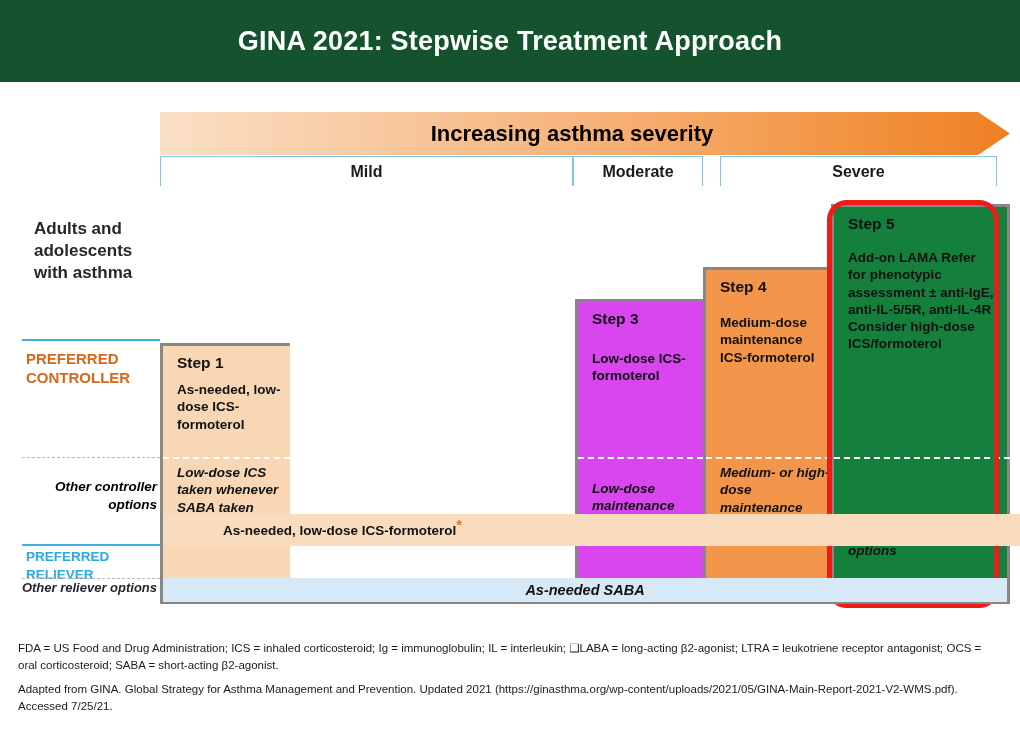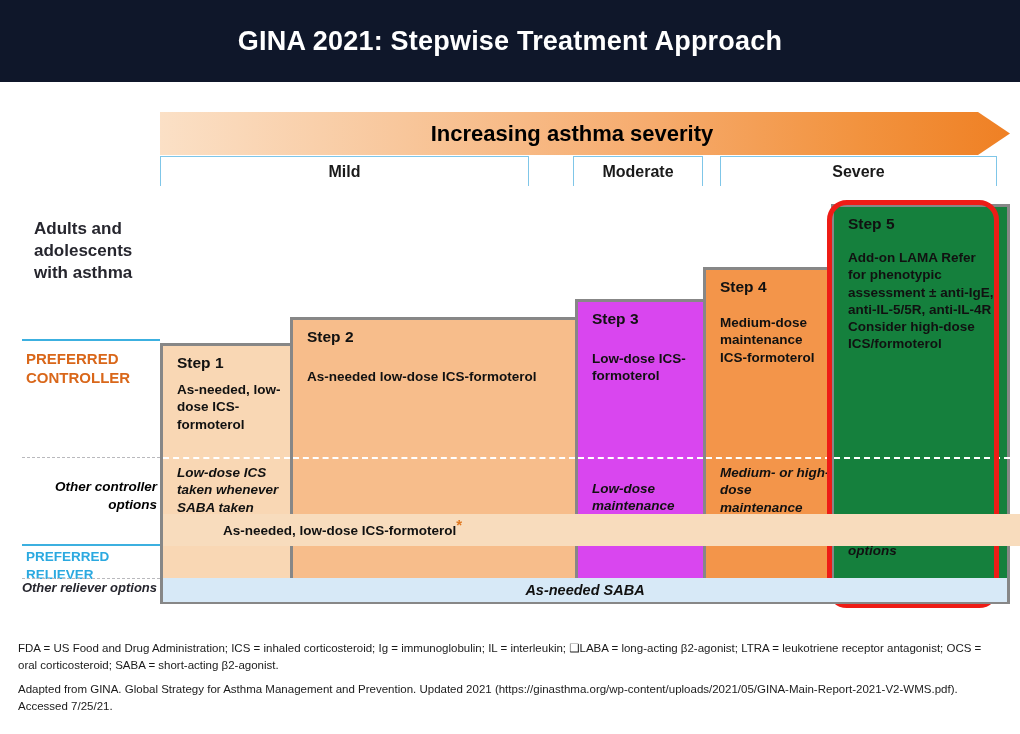--- a/index.html
+++ b/index.html
@@ -9,21 +9,21 @@
     background:#ffffff;
     font-family:"Liberation Sans", sans-serif;
     position:relative;
     overflow:hidden;
     color:#1a1a1a;
   }
 
   
   .titlebar{
     position:absolute; left:0; top:0; width:1020px; height:82px;
-    background:#0f172a;
+    background:#14532d;
     display:flex; align-items:center; justify-content:center;
   }
   .titlebar .title{
     color:#ffffff; font-size:27px; font-weight:bold; letter-spacing:.2px;
   }
 
   
   .sev-arrow{
     position:absolute; left:160px; top:112px; width:850px; height:43px;
     background:linear-gradient(to right,#fbe0c6 0%,#f8c79c 28%,#f6ab6d 58%,#f2933f 82%,#ef8024 100%);
@@ -143,21 +143,21 @@
 
 <div class="titlebar">
   <div class="title">GINA 2021: Stepwise Treatment Approach</div>
 </div>
 
 <div class="sev-arrow">
   <span class="sev-label">Increasing asthma severity</span>
 </div>
 
 <div class="sev-band">
-  <div class="sev-box" style="left:160px; width:369px;">
+  <div class="sev-box" style="left:160px; width:413px;">
     <span>Mild</span>
   </div>
   <div class="sev-box" style="left:573px; width:130px;">
     <span>Moderate</span>
   </div>
   <div class="sev-box" style="left:720px; width:277px;text-align:center;">
     <span>Severe</span>
   </div>
 </div>
 
@@ -177,26 +177,20 @@
 
 <div class="chart">
 
   <div class="step" style="left:0px; top:157px; width:130px; height:261px; background:#f9d7b4;">
     <div class="step-title" style="left:14px; top:8px;">Step 1</div>
     <div class="step-pref" style="left:14px; top:35px; width:105px;">As-needed, low-dose ICS-formoterol</div>
     <div class="dashed-sep" style="left:0; top:111px; width:127px;"></div>
     <div class="step-other" style="left:14px; top:118px; width:110px;">Low-dose ICS taken whenever SABA taken</div>
   </div>
 
-  <div class="step" style="left:130px; top:131px; width:285px; height:287px; background:#f7bd8b;">
-    <div class="step-title" style="left:14px; top:8px;">Step 2</div>
-    <div class="step-pref" style="left:14px; top:48px; width:245px;">As-needed low-dose ICS-formoterol</div>
-    <div class="dashed-sep" style="left:0; top:137px; width:282px;"></div>
-    <div class="step-other" style="left:18px; top:197px; width:250px;">Low-dose maintenance ICS</div>
-  </div>
 
   <div class="step" style="left:415px; top:113px; width:128px; height:305px; background:#d946ef;">
     <div class="step-title" style="left:14px; top:8px;">Step 3</div>
     <div class="step-pref" style="left:14px; top:48px; width:105px;">Low-dose ICS-formoterol</div>
     <div class="dashed-sep" style="left:0; top:155px; width:125px;"></div>
     <div class="step-other" style="left:14px; top:178px; width:110px;">Low-dose maintenance ICS-LABA</div>
   </div>
 
   <div class="step" style="left:543px; top:81px; width:128px; height:337px; background:#f3954a;">
     <div class="step-title" style="left:14px; top:8px;">Step 4</div>

